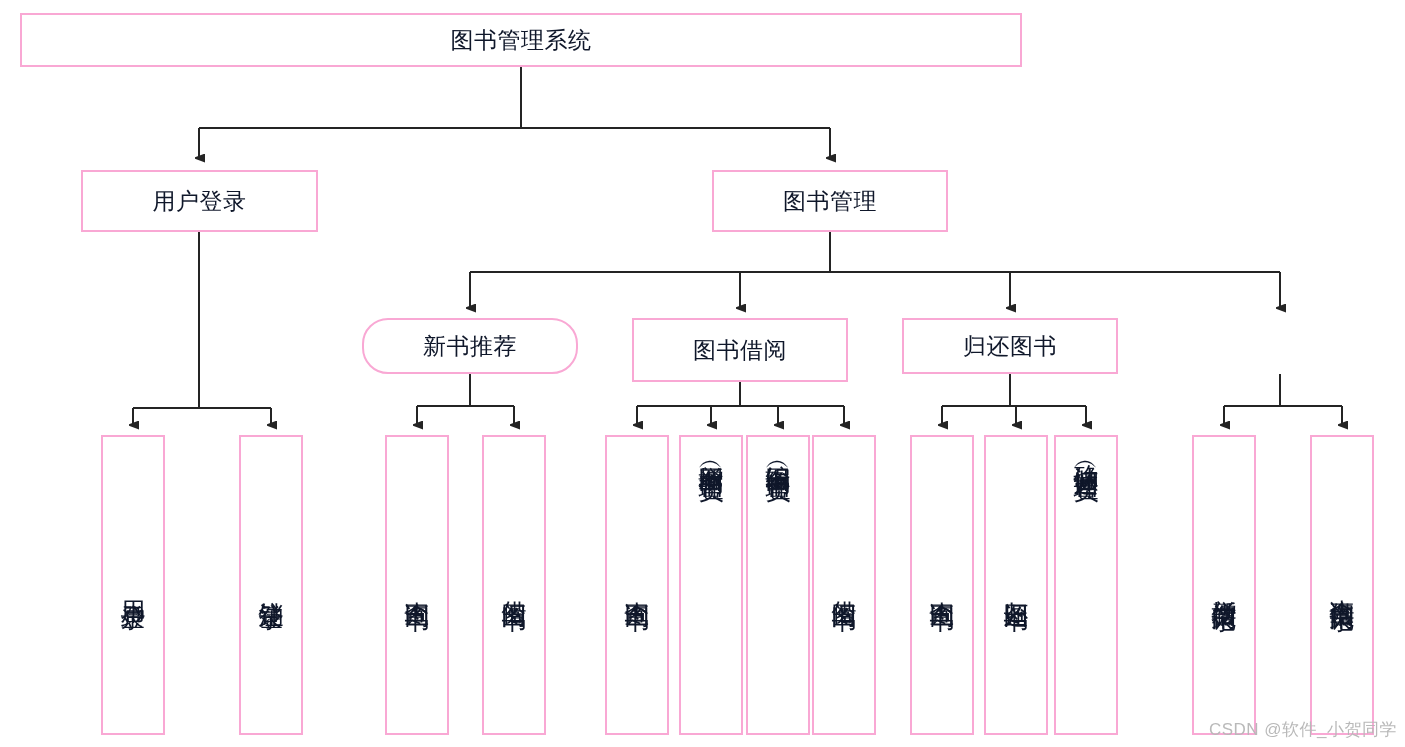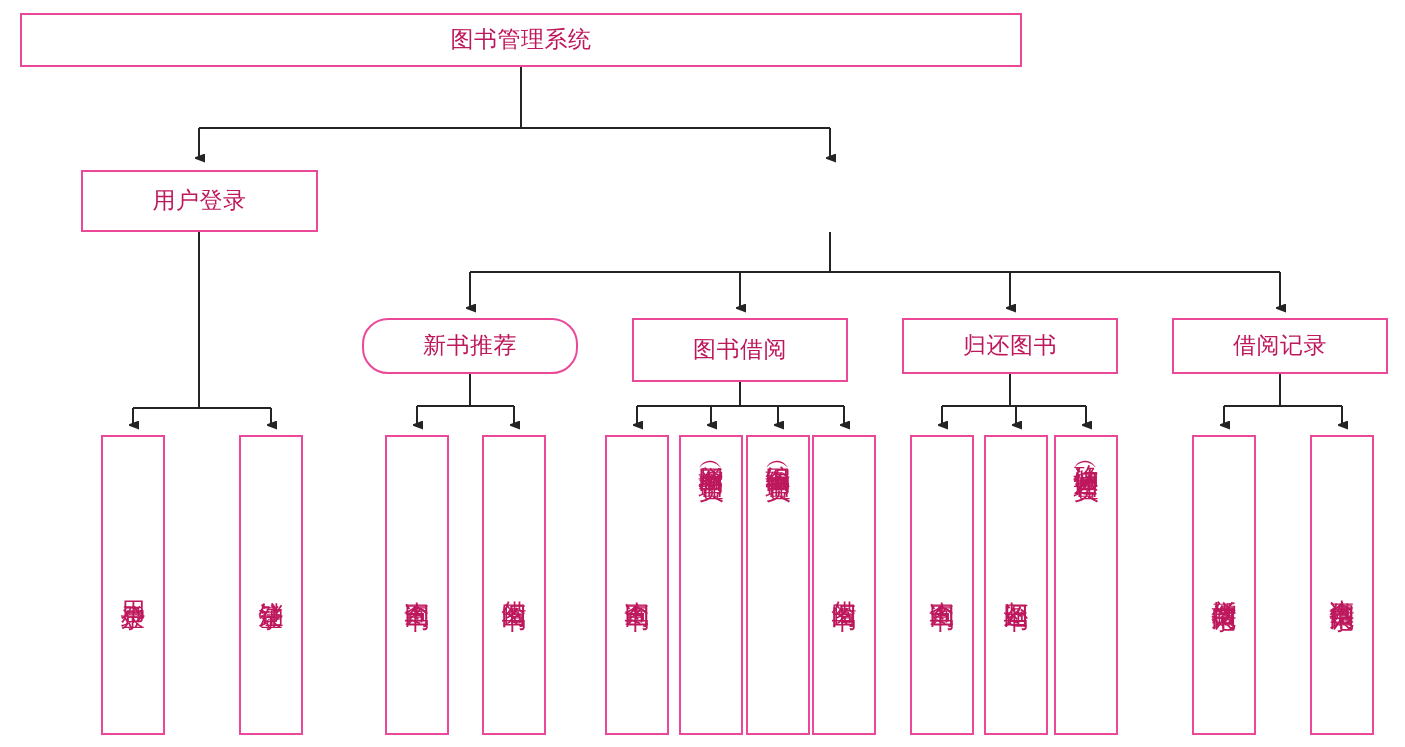--- a/index.html
+++ b/index.html
@@ -18,28 +18,27 @@
   #edges {
     position: absolute;
     left: 0;
     top: 0;
     width: 1405px;
     height: 747px;
   }
   .node {
     position: absolute;
     box-sizing: border-box;
-    border: 2px solid #ec4899;
+    border: 2px solid #f9a8d4;
     background: #ffffff;
     display: flex;
     align-items: center;
     justify-content: center;
-    color: #be185d;
+    color: #0f172a;
     z-index: 2;
-    font-family: Liberation Serif, serif;
   }
   .node .lbl {
     display: block;
     text-align: center;
     line-height: 1.06;
     letter-spacing: 0.5px;
   }
   
   .node.horiz .lbl {
     font-size: 23px;
@@ -136,33 +135,33 @@
     </g>
   </svg>
 
   <div class="node horiz" style="left:20px; top:13px; width:1002px; height:54px;">
     <span class="lbl">图书管理系统</span>
   </div>
 
   <div class="node horiz" style="left:81px; top:170px; width:237px; height:62px;">
     <span class="lbl">用户登录</span>
   </div>
+  <div class="node horiz" style="left:712px; top:170px; width:236px; height:62px;">
+    <span class="lbl">图书管理</span>
+  </div>
 
   <div class="node horiz" style="left:362px; top:318px; width:216px; height:56px;border-radius:26px;">
     <span class="lbl">新书推荐</span>
   </div>
   <div class="node horiz" style="left:632px; top:318px; width:216px; height:64px;">
     <span class="lbl">图书借阅</span>
   </div>
   <div class="node horiz" style="left:902px; top:318px; width:216px; height:56px;">
     <span class="lbl">归还图书</span>
   </div>
-  <div class="node horiz" style="left:1172px; top:318px; width:216px; height:56px;">
-    <span class="lbl">借阅记录</span>
-  </div>
 
   <div class="node vert mid" style="left:101px; top:435px; width:64px; height:300px;">
     <span class="lbl">用户登录</span>
   </div>
   <div class="node vert mid" style="left:239px; top:435px; width:64px; height:300px;">
     <span class="lbl">注销登录</span>
   </div>
   <div class="node vert mid" style="left:385px; top:435px; width:64px; height:300px;">
     <span class="lbl">查询图书</span>
   </div>
@@ -190,14 +189,15 @@
   <div class="node vert top" style="left:1054px; top:435px; width:64px; height:300px;">
     <span class="lbl">确认归还（管理员）</span>
   </div>
   <div class="node vert mid" style="left:1192px; top:435px; width:64px; height:300px;">
     <span class="lbl">新增借阅记录</span>
   </div>
   <div class="node vert mid" style="left:1310px; top:435px; width:64px; height:300px;">
     <span class="lbl">查询借阅记录</span>
   </div>
 
+  <div class="watermark">CSDN @软件_小贺同学</div>
 
 </div>
 
 </body></html>

